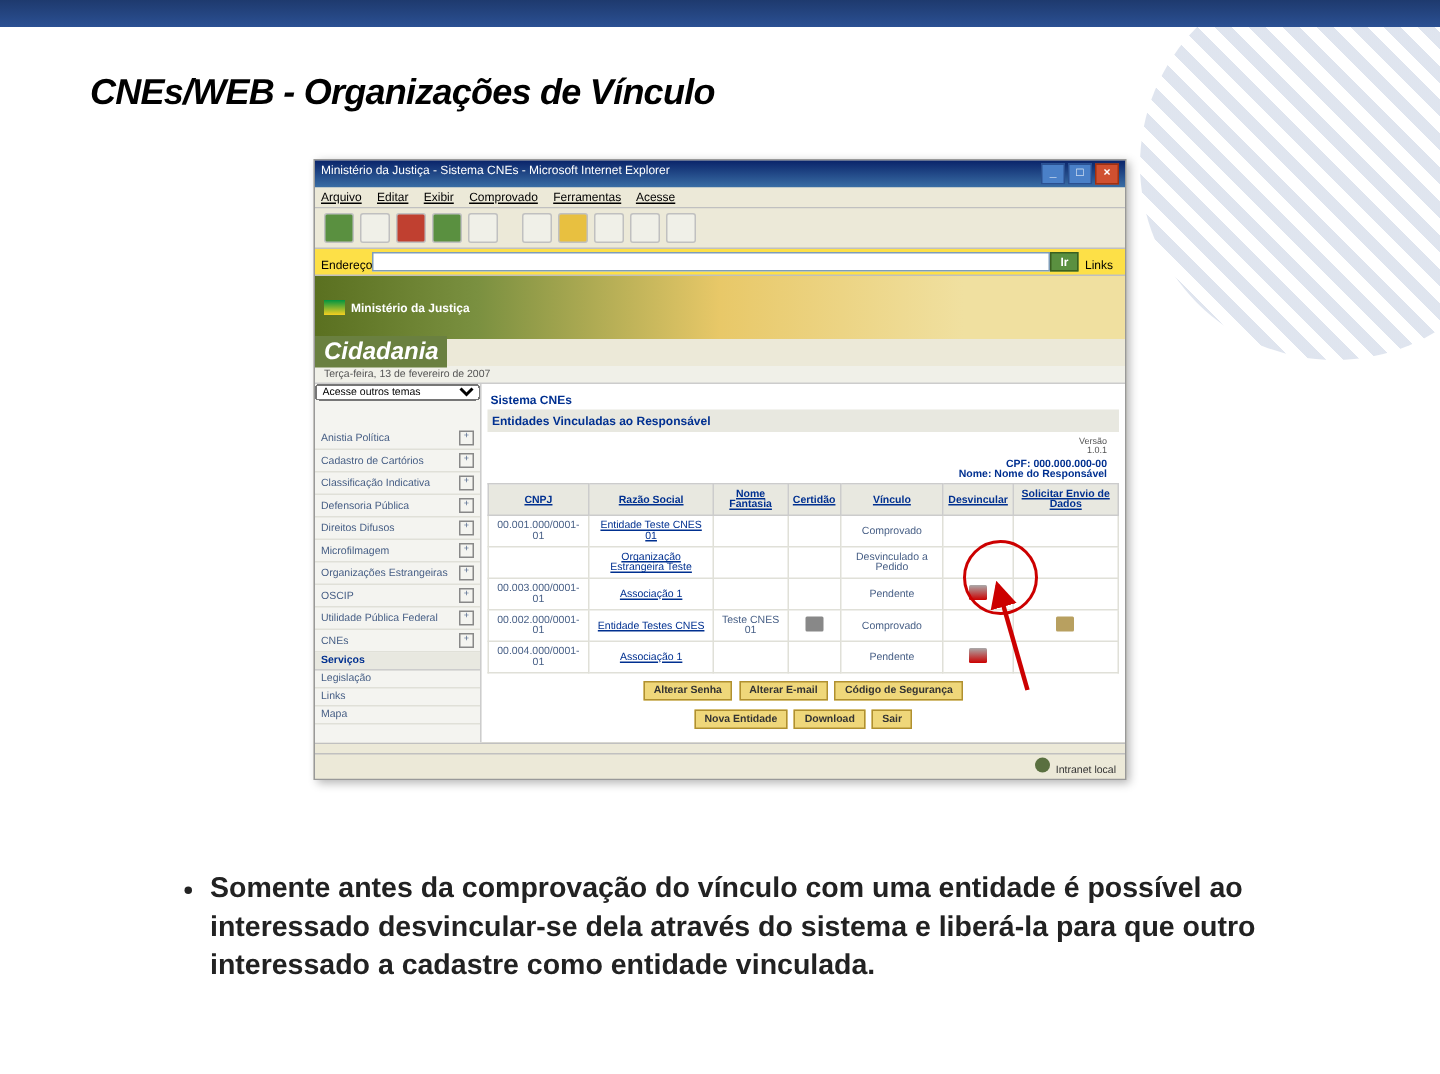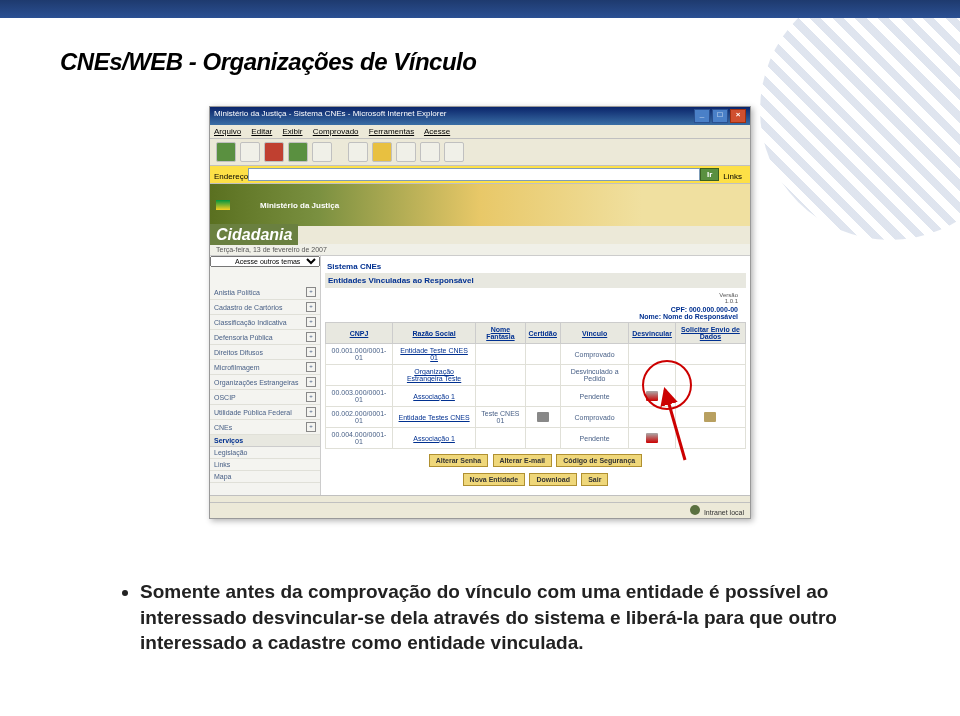--- a/index.html
+++ b/index.html
@@ -91,21 +91,20 @@
     font-weight: bold;
   }
   .banner {
     height: 42px;
     background: linear-gradient(90deg, #5a7020 0%, #7a9040 20%, #e8c868 50%, #f0e0a0 80%);
     display: flex;
     align-items: center;
     padding: 0 6px;
     color: #fff;
     font-weight: bold;
-    gap: 26px;
   }
   .cidadania {
     background: #6a8040;
     color: #fff;
     padding: 2px 6px;
     font-style: italic;
     font-size: 16px;
     font-weight: bold;
   }
   .datebar {
@@ -121,21 +120,20 @@
   }
   .sidebar {
     width: 110px;
     background: #f4f4f0;
     border-right: 1px solid #ccc;
   }
   .sidebar select {
     width: 100%;
     font-size: 7px;
     margin-bottom: 18px;
-    padding-left: 20px;
   }
   .sidebar-header {
     background: #e8e8e0;
     font-weight: bold;
     color: #003090;
     padding: 2px 4px;
     font-size: 7px;
     border-bottom: 1px solid #ccc;
   }
   .sb-item {

